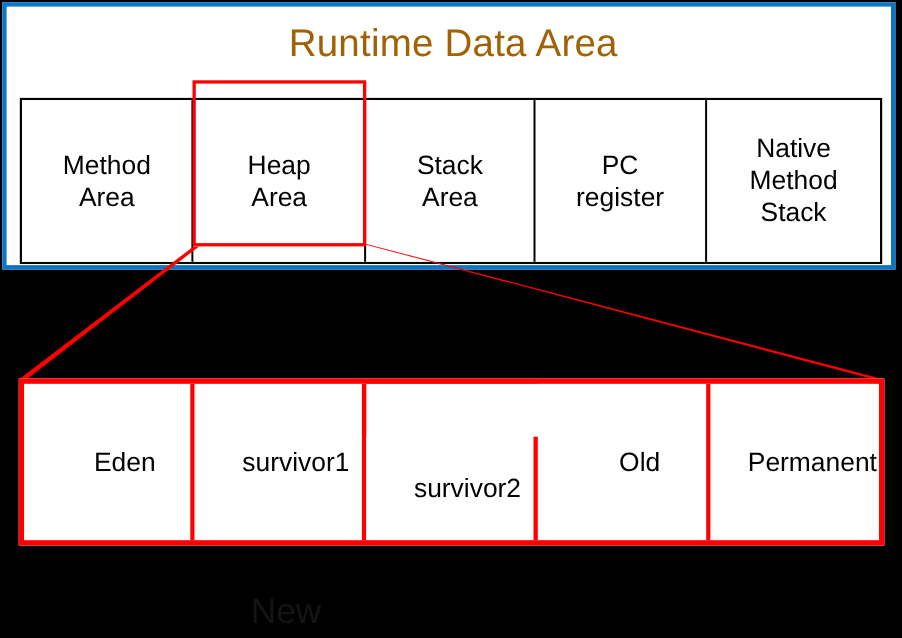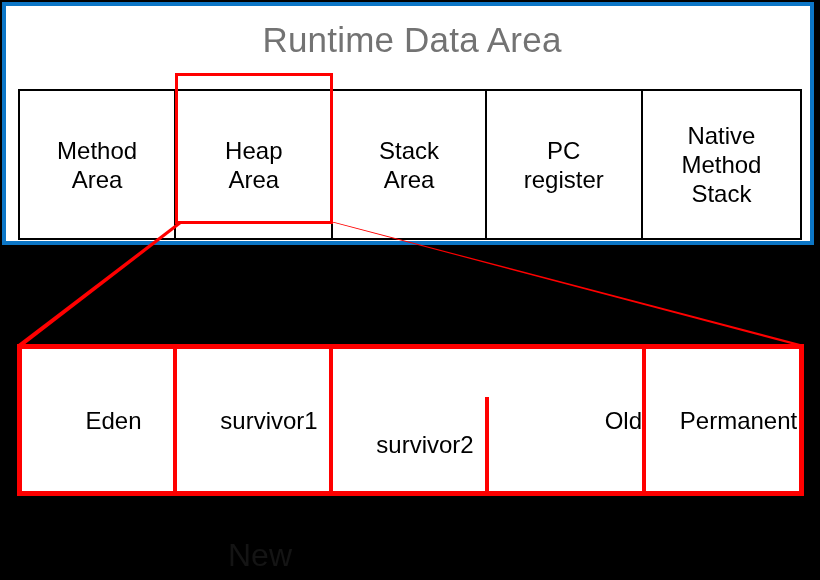--- a/index.html
+++ b/index.html
@@ -30,21 +30,21 @@
   }
 
   #runtime-title {
     position: absolute;
     left: 0;
     top: 12px;
     width: 812px;
     text-align: center;
     font-size: 35px;
     line-height: 44px;
-    color: #737373;
+    color: #a16207;
     letter-spacing: 0.2px;
     white-space: nowrap;
   }
 
   
   #runtime-table {
     position: absolute;
     left: 18px;
     top: 73px;
     width: 784px;
@@ -124,21 +124,21 @@
     box-sizing: border-box;
     background: #ffffff;
     white-space: nowrap;
     padding-left: 32px;
   }
   #heap-detail-table .hcell:last-child { border-right: none; }
   
   #heap-detail-table .g0 { width: 155px; }
   #heap-detail-table .g1 { width: 156px; }
   #heap-detail-table .g2 { width: 156px; margin-top: 48px; }
-  #heap-detail-table .g3 { width: 157px; justify-content: flex-end; }
+  #heap-detail-table .g3 { width: 157px; }
   #heap-detail-table .g4 { width: 153px; }
 
   
   #footnote {
     position: absolute;
     left: 228px;
     top: 536px;
     font-size: 32px;
     line-height: 38px;
     color: #141414;

